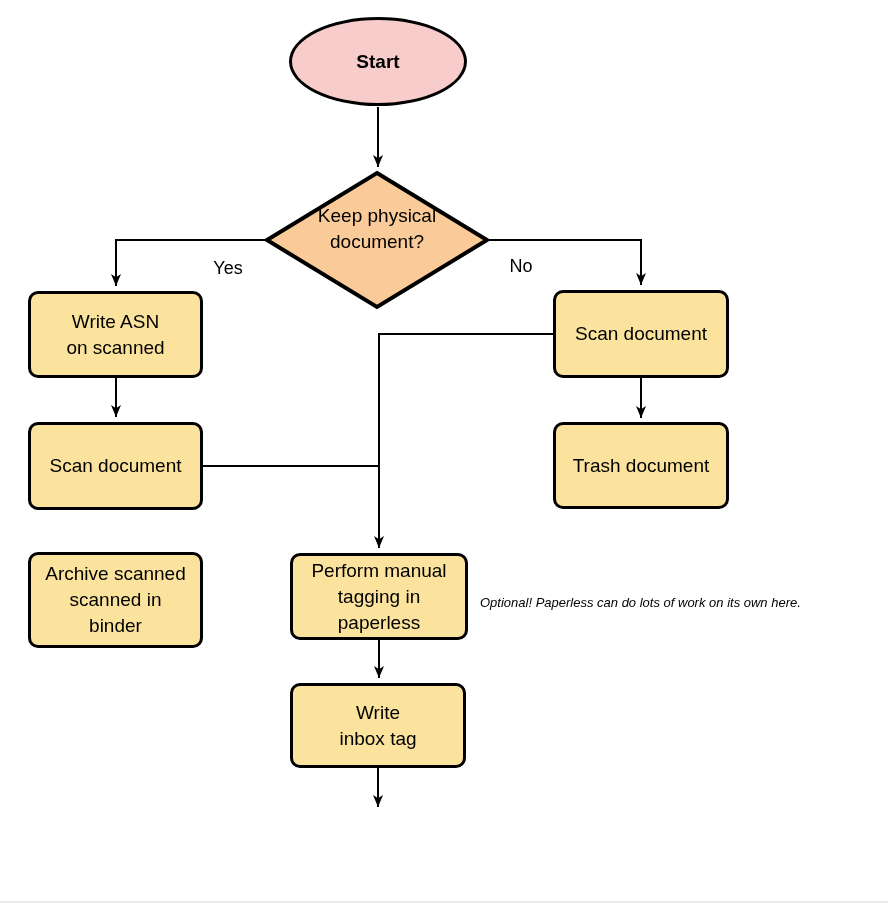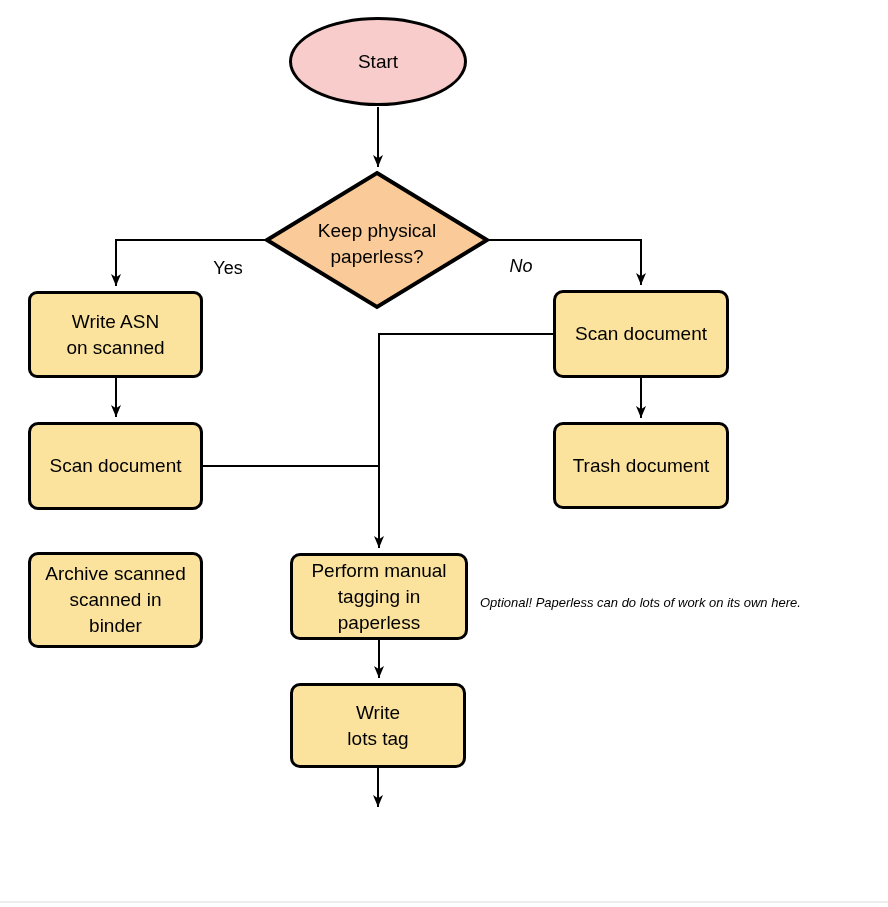--- a/index.html
+++ b/index.html
@@ -46,20 +46,21 @@
   }
   .process {
     background: var(--process-fill, #FBE39E);
     border: 3px solid #000000;
     border-radius: 10px;
   }
   .terminal {
     background: var(--terminal-fill, #F7CCCA);
     border: 3px solid #000000;
     border-radius: 50%;
+    font-weight: bold;
   }
   .decision-label {
     position: absolute;
     text-align: center;
     font-size: 19px;
     line-height: 26px;
     transform: translate(-50%, -50%);
     white-space: nowrap;
   }
   .edge-label {
@@ -110,29 +111,29 @@
     <path class="edge" d="M641,378 L641,418" marker-end="url(#arrow)"></path>
     <path class="edge" d="M553,334 L379,334 L379,548" marker-end="url(#arrow)"></path>
     <path class="edge" d="M379,640 L379,678" marker-end="url(#arrow)"></path>
     <path class="edge" d="M378,768 L378,807" marker-end="url(#arrow)"></path>
   </svg>
 
   <div class="node terminal" style="left:289px; top:17px; width:178px; height:89px;">
     <div>Start</div>
   </div>
 
-  <div class="decision-label" style="left:377px; top:244px;">
+  <div class="decision-label" style="left:377px; top:229px;">
     <div>Keep physical</div>
-    <div>paperless?</div>
+    <div>document?</div>
   </div>
 
   <div class="edge-label" style="left:228px; top:221px;">Yes</div>
-  <div class="edge-label" style="left:521px; top:219px;font-style:italic;">No</div>
+  <div class="edge-label" style="left:521px; top:219px;">No</div>
 
-  <div class="node process" style="left:28px; top:291px; width:175px; height:87px;border-radius:9px;">
+  <div class="node process" style="left:28px; top:291px; width:175px; height:87px;">
     <div>Write ASN</div>
     <div>on scanned</div>
   </div>
 
   <div class="node process" style="left:28px; top:422px; width:175px; height:88px;">
     <div>Scan document</div>
   </div>
 
   <div class="node process" style="left:28px; top:552px; width:175px; height:96px;">
     <div>Archive scanned</div>
@@ -151,19 +152,19 @@
   <div class="node process" style="left:290px; top:553px; width:178px; height:87px;">
     <div>Perform manual</div>
     <div>tagging in</div>
     <div>paperless</div>
   </div>
 
   <div class="note">Optional! Paperless can do lots of work on its own here.</div>
 
   <div class="node process" style="left:290px; top:683px; width:176px; height:85px;">
     <div>Write</div>
-    <div>lots tag</div>
+    <div>inbox tag</div>
   </div>
 
 
   <div class="bottom-divider"></div>
 
 </div>
 
 </body></html>

